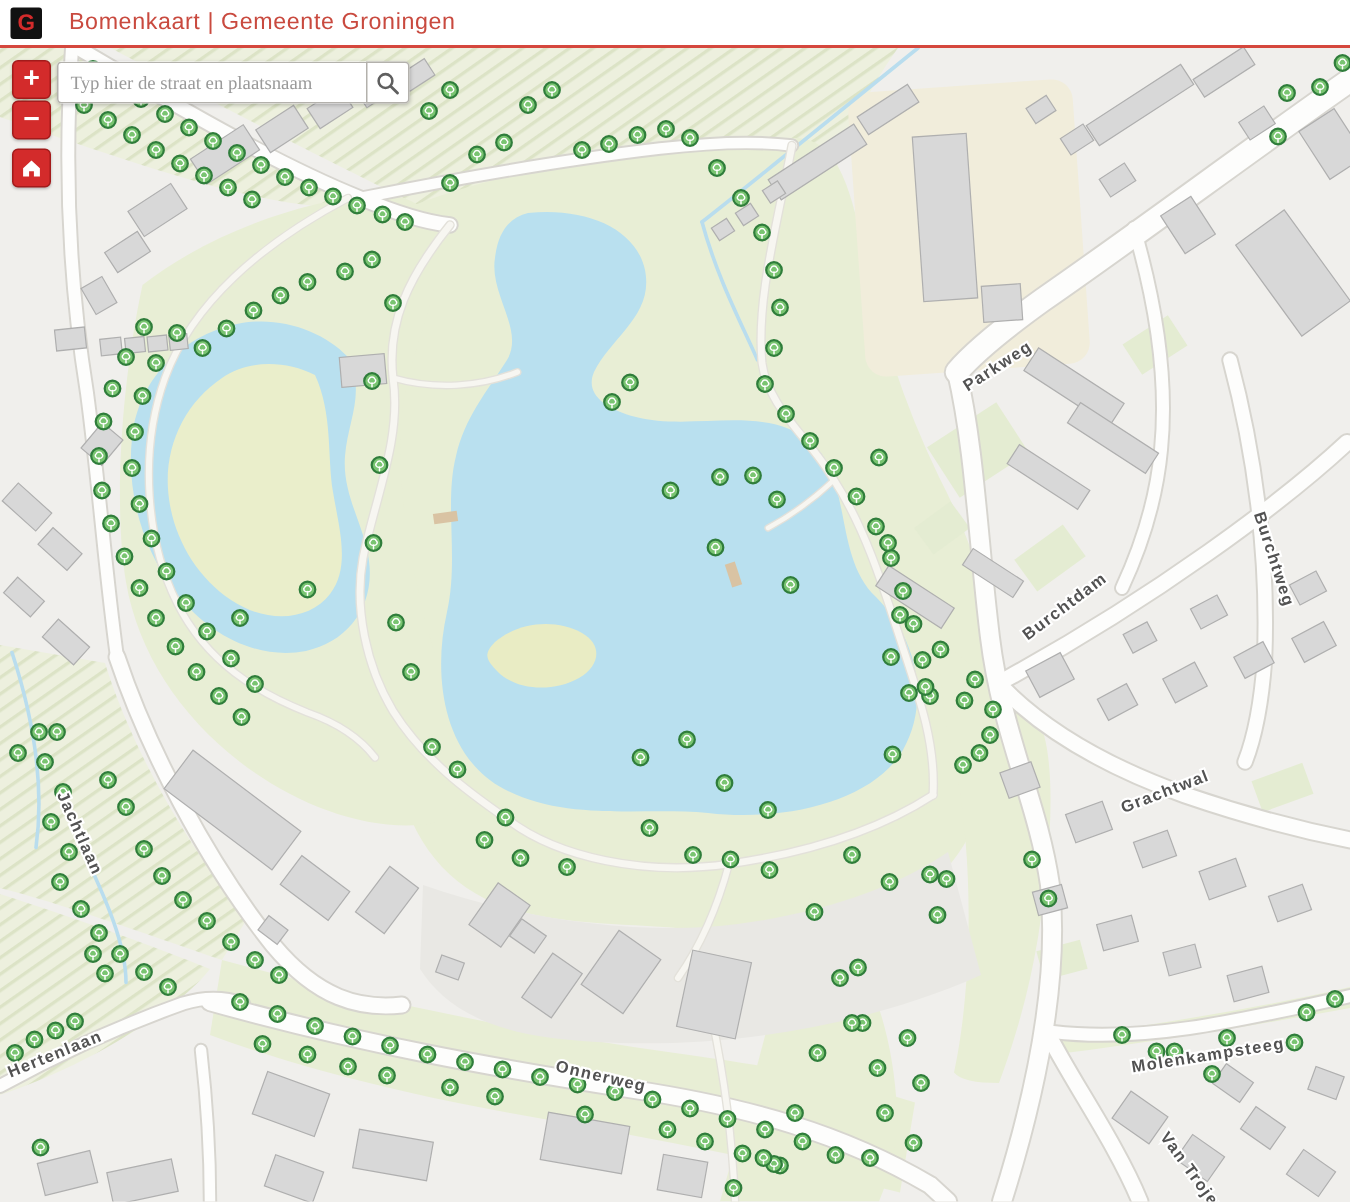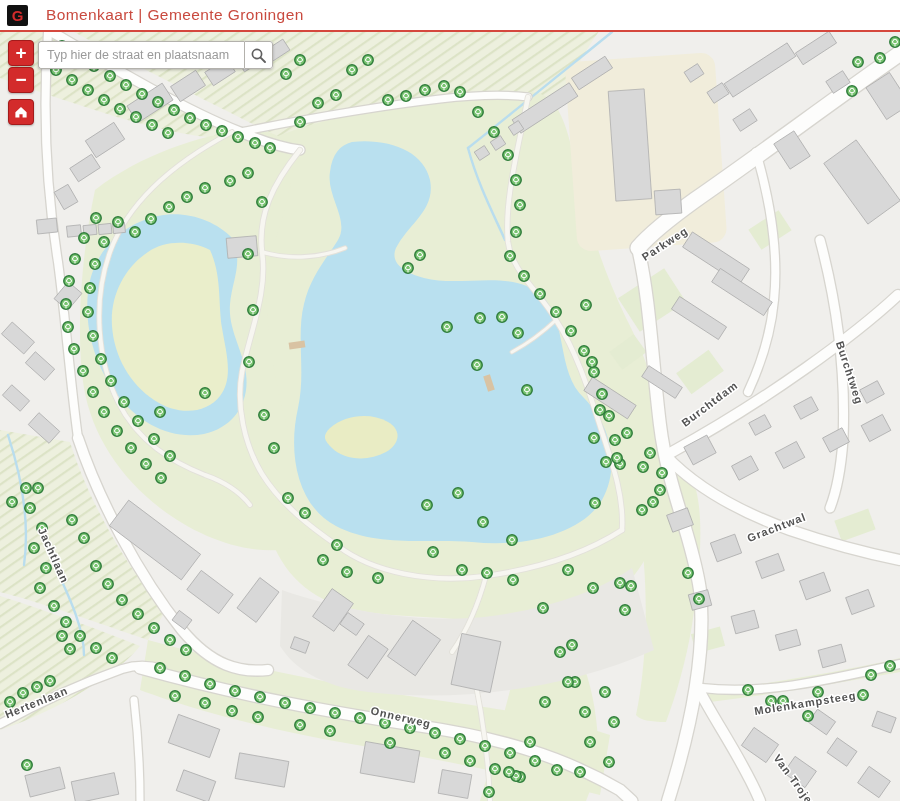--- a/index.html
+++ b/index.html
@@ -19,21 +19,21 @@
        text-align:center;z-index:20;cursor:pointer;box-shadow:0 1px 2px rgba(0,0,0,.25);
        box-sizing:border-box;user-select:none;}
   #btn-zoom-in{left:8px;top:40px;}
   #btn-zoom-out{left:8px;top:67px;}
   #btn-home{left:8px;top:99px;display:flex;align-items:center;justify-content:center;}
   
   #search-bar{position:absolute;left:38px;top:41px;z-index:20;display:flex;
               box-shadow:0 1px 3px rgba(0,0,0,.25);border-radius:3px;background:#fff;}
   #search-input{width:206px;height:28px;border:1px solid #b3b1ac;border-right:none;
                 border-radius:3px 0 0 3px;padding:12px 8px;font-size:12.5px;color:#737373;
-                font-family:Liberation Sans, sans-serif;outline:none;box-sizing:border-box;}
+                font-family:Liberation Serif, serif;outline:none;box-sizing:border-box;}
   #search-input::placeholder{color:#9a9a9a;}
   #search-btn{width:29px;height:28px;border:1px solid #b3b1ac;border-radius:0 3px 3px 0;
               background:#ffffff;display:flex;align-items:center;justify-content:center;
               cursor:pointer;box-sizing:border-box;}
 </style>
 </head>
 <body>
 
 <div id="map-wrap">
   <svg id="map-svg" width="900" height="801" viewBox="0 0 900 801" xmlns="http://www.w3.org/2000/svg">

